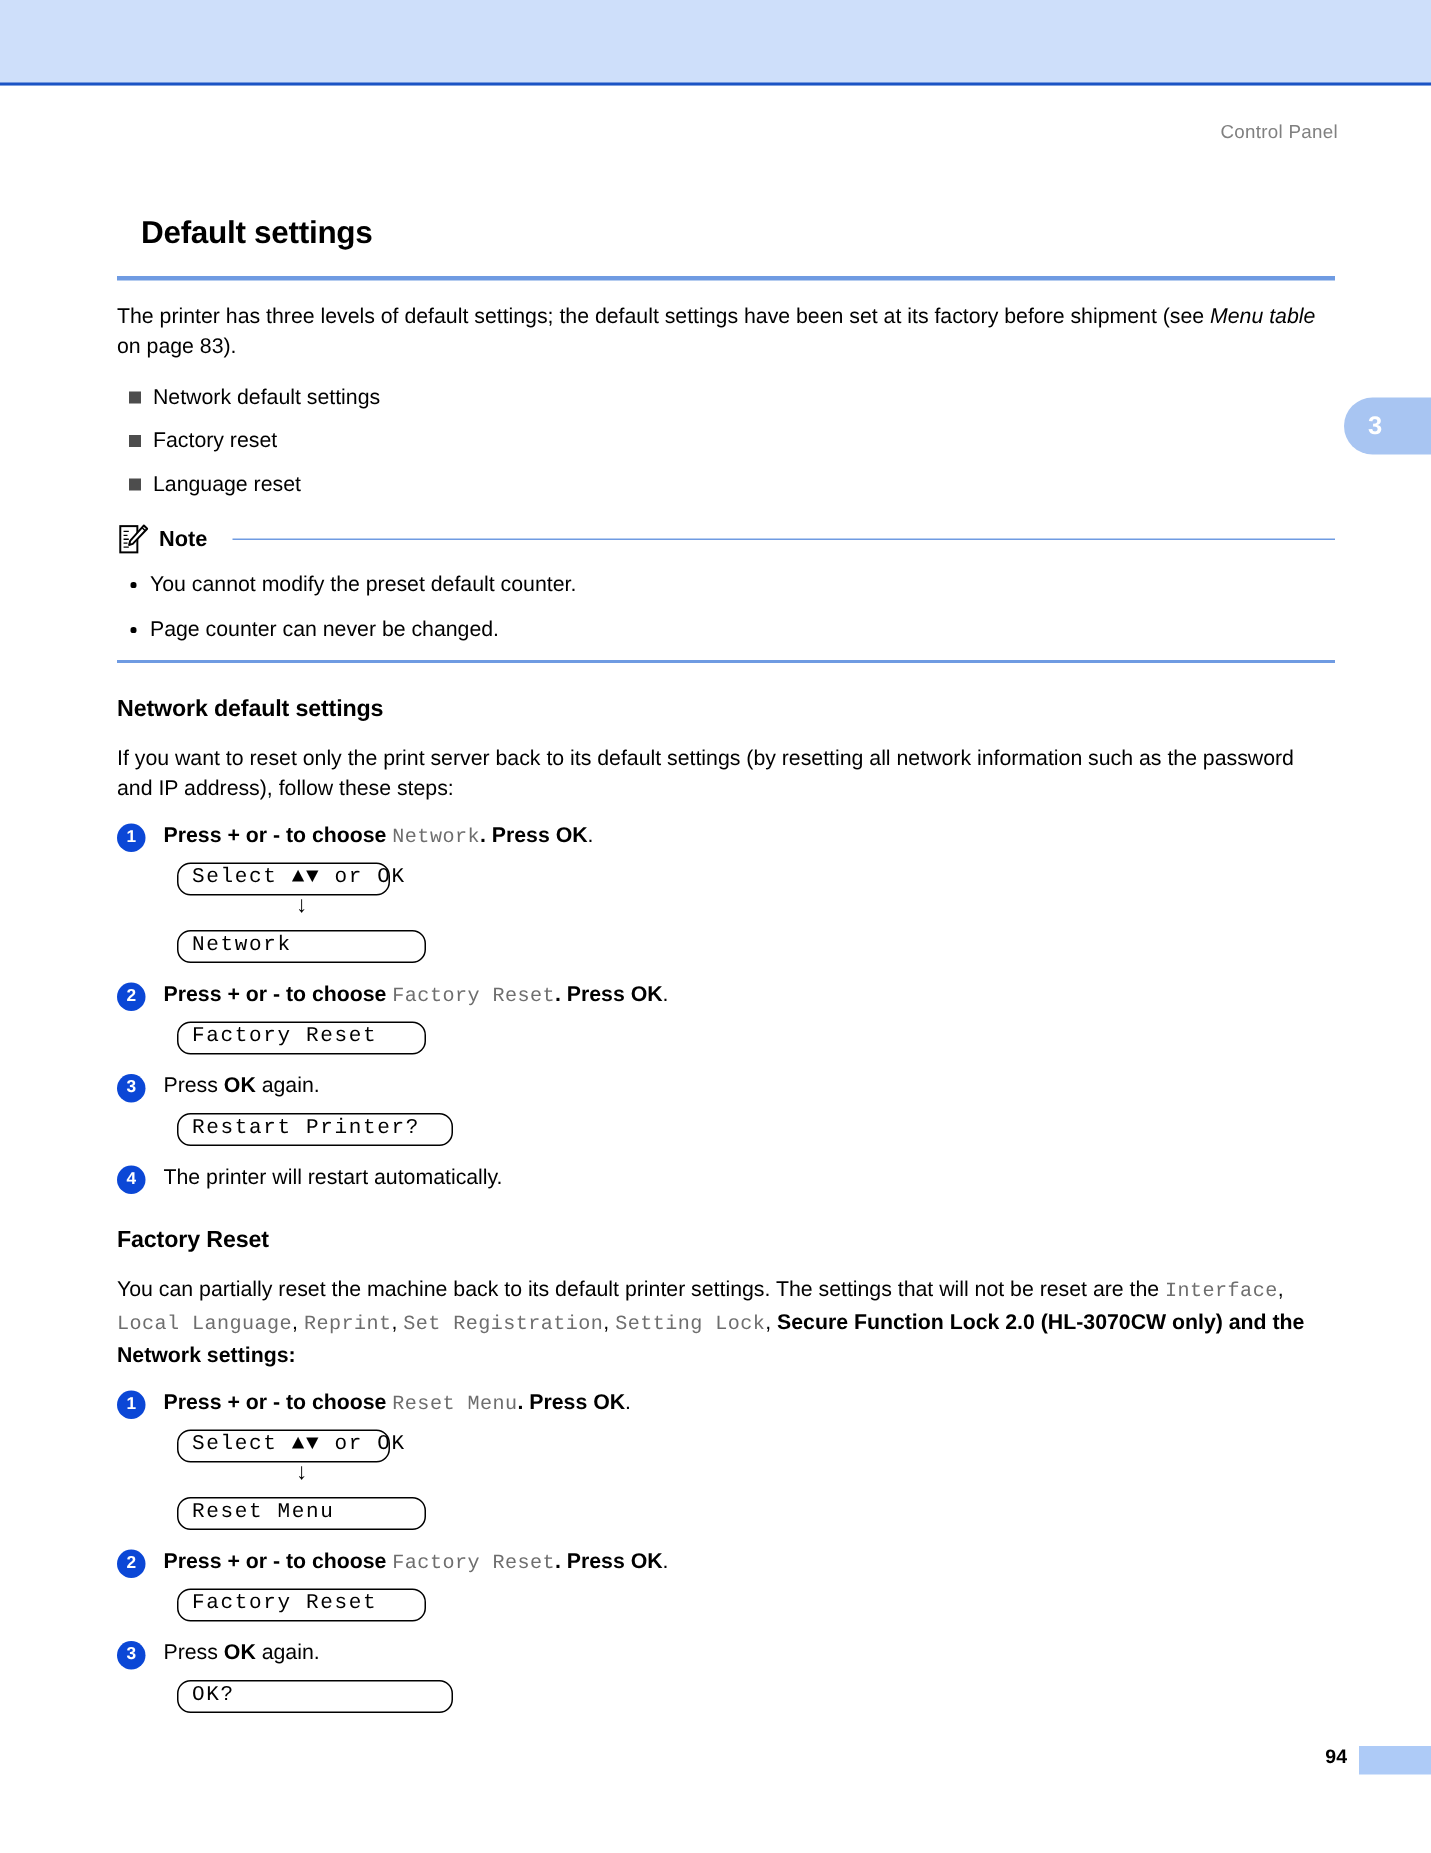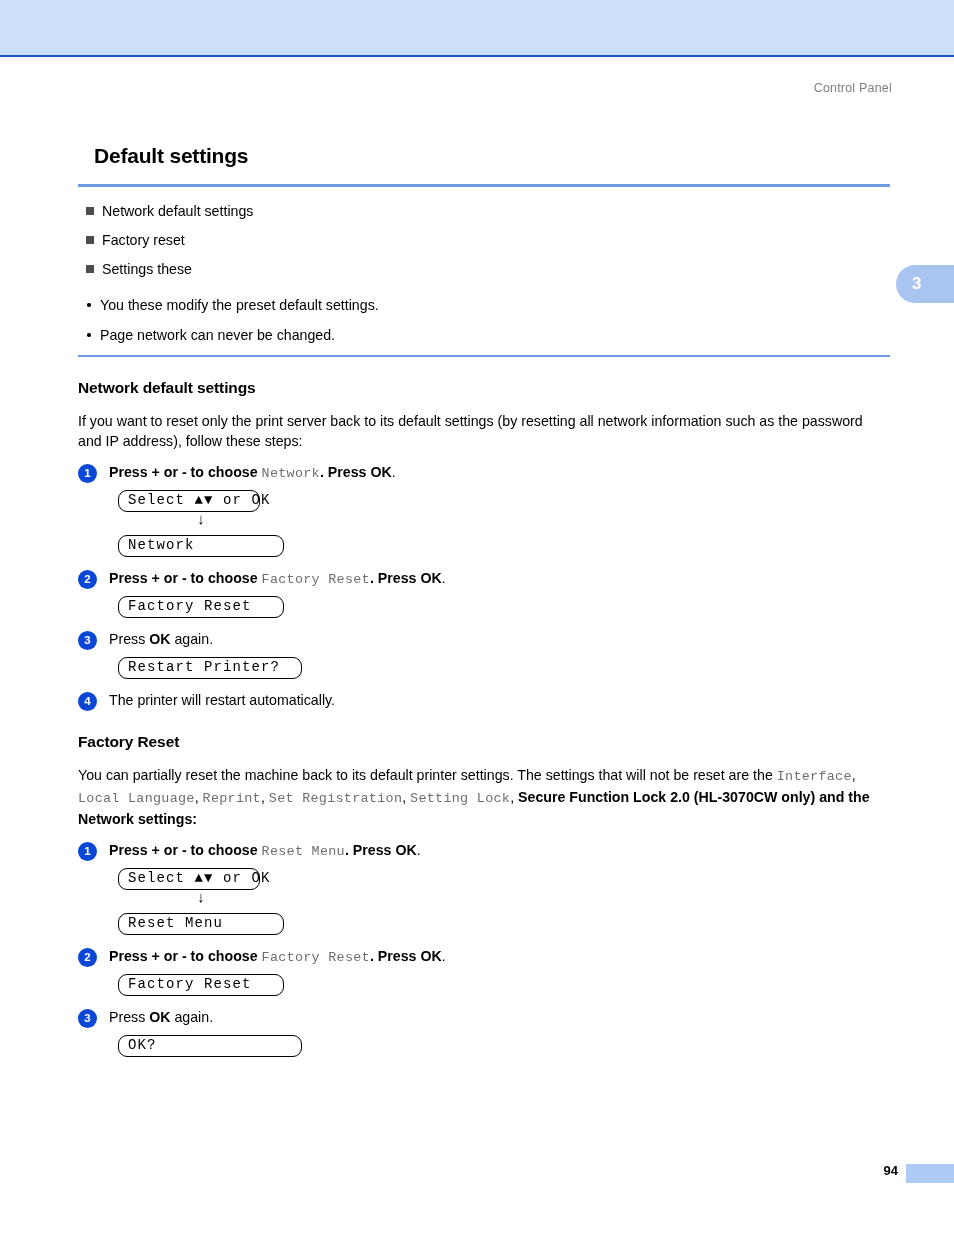--- a/index.html
+++ b/index.html
@@ -253,31 +253,46 @@
 
 <div class="chapter-tab">
   <span>3</span>
 </div>
 
 <div class="content">
 
   <h1 class="page-title">Default settings</h1>
   <div class="title-rule"></div>
 
+  <p class="body-text"><span>The printer has three levels of default settings; the default settings have been set at its factory before shipment (see </span><span class="italic">Menu table</span><span> on page 83).</span></p>
 
   <ul class="sq-list">
     <li><span class="sq-bullet"></span><span>Network default settings</span></li>
     <li><span class="sq-bullet"></span><span>Factory reset</span></li>
-    <li><span class="sq-bullet"></span><span>Settings these</span></li>
+    <li><span class="sq-bullet"></span><span>Language reset</span></li>
   </ul>
 
   <div class="note-block">
+    <div class="note-head">
+      <svg class="note-icon" viewBox="0 0 24 24">
+        <rect x="2.5" y="2" width="13" height="20" fill="#ffffff" stroke="#000000" stroke-width="1.5"></rect>
+        <line x1="5" y1="6" x2="9" y2="6" stroke="#000000" stroke-width="1"></line>
+        <line x1="5" y1="9" x2="8" y2="9" stroke="#000000" stroke-width="1"></line>
+        <line x1="5" y1="12" x2="9" y2="12" stroke="#000000" stroke-width="1"></line>
+        <line x1="5" y1="15" x2="8" y2="15" stroke="#000000" stroke-width="1"></line>
+        <line x1="5" y1="18" x2="9" y2="18" stroke="#000000" stroke-width="1"></line>
+        <polygon points="20.5,1.5 23,4 12,15.5 9.2,16.4 10,13.3" fill="#ffffff" stroke="#000000" stroke-width="1.5" stroke-linejoin="round"></polygon>
+        <line x1="19" y1="3" x2="21.5" y2="5.5" stroke="#000000" stroke-width="1.2"></line>
+      </svg>
+      <span class="note-label">Note</span>
+      <span class="note-head-rule"></span>
+    </div>
     <ul class="note-list">
-      <li><span class="dot"></span><span>You these modify the preset default settings.</span></li>
-      <li><span class="dot"></span><span>Page network can never be changed.</span></li>
+      <li><span class="dot"></span><span>You cannot modify the preset default counter.</span></li>
+      <li><span class="dot"></span><span>Page counter can never be changed.</span></li>
     </ul>
     <div class="note-foot-rule"></div>
   </div>
 
   
   <h2 class="sub-heading">Network default settings</h2>
   <p class="body-text">If you want to reset only the print server back to its default settings (by resetting all network information such as the password and IP address), follow these steps:</p>
 
   <div class="step">
     <div class="step-num">1</div>

